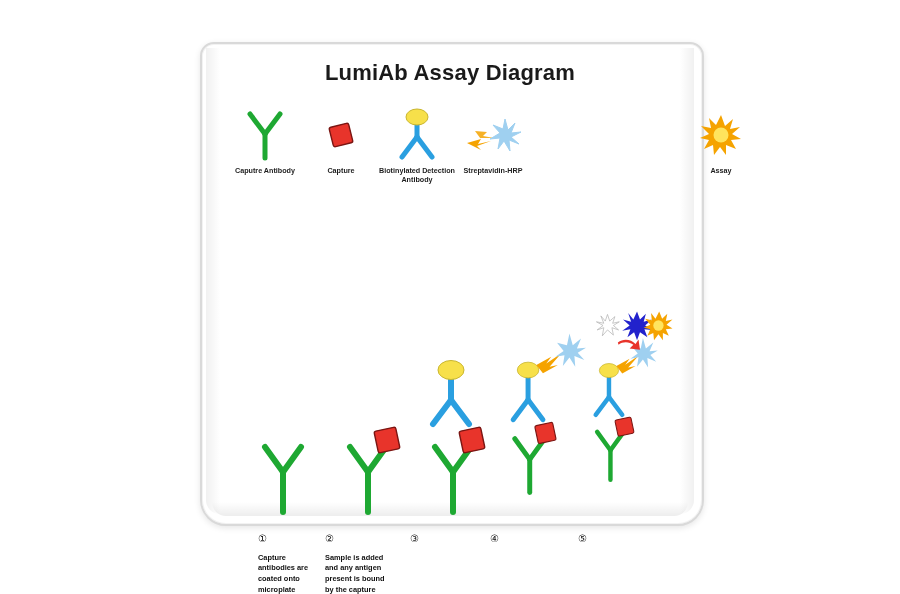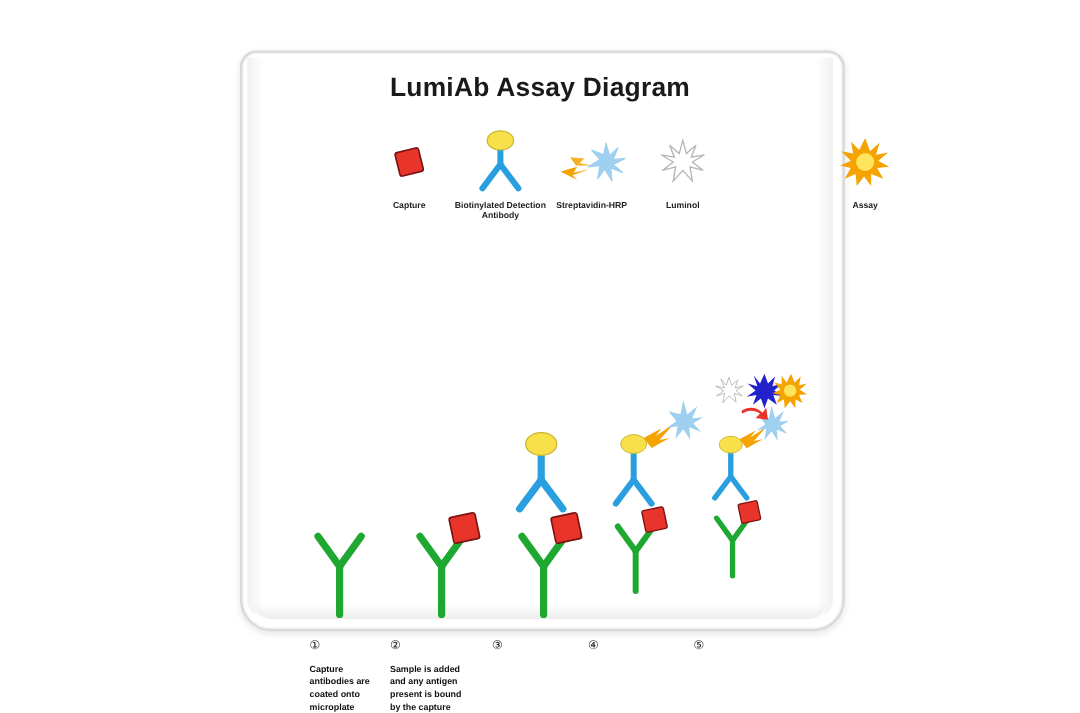--- a/index.html
+++ b/index.html
@@ -99,20 +99,32 @@
 
   <div class="well"></div>
   <div class="well-gloss-left"></div>
   <div class="well-gloss-right"></div>
   <div class="well-floor"></div>
 
   <div class="title">LumiAb Assay Diagram</div>
 
   <div class="legend">
 
+    <div class="legend-item" style="left:0px;top:0px;">
+      <div class="legend-icon">
+        <svg width="46" height="54" viewBox="0 0 46 54">
+          <g stroke="#1ea832" stroke-width="5" fill="none" stroke-linecap="round">
+            <path d="M8 6 L23 26"></path>
+            <path d="M38 6 L23 26"></path>
+            <path d="M23 26 L23 50"></path>
+          </g>
+        </svg>
+      </div>
+      <div class="legend-label">Caputre Antibody</div>
+    </div>
 
     <div class="legend-item" style="left:76px;top:0px;">
       <div class="legend-icon">
         <svg width="34" height="34" viewBox="0 0 34 34">
           <rect x="7" y="7" width="20" height="20" rx="2" fill="#e8342b" stroke="#7a1512" stroke-width="1.4" transform="rotate(-14 17 17)"></rect>
         </svg>
       </div>
       <div class="legend-label">Capture</div>
     </div>
 
@@ -139,30 +151,20 @@
             <path d="M38 50 L23 30"></path>
             <path d="M23 30 L23 12"></path>
           </g>
           <ellipse cx="23" cy="10" rx="11" ry="8" fill="#f7e04a" stroke="#c9b62f" stroke-width="1"></ellipse>
         </svg>
       </div>
       <div class="legend-label">Biotinylated
 Detection Antibody</div>
     </div>
 
-    <div class="legend-item" style="left:304px;top:0px;">
-      <div class="legend-icon">
-        <svg width="44" height="44" viewBox="0 0 44 44">
-          <g fill="#ffffff" stroke="#b5b5b5" stroke-width="1.1">
-            <polygon points="22,4 25,15 33,8 29,18 40,16 30,22 39,29 28,26 30,38 22,29 14,38 16,26 5,29 14,22 4,16 15,18 11,8 19,15"></polygon>
-          </g>
-        </svg>
-      </div>
-      <div class="legend-label">Luminol</div>
-    </div>
 
 
     <div class="legend-item" style="left:456px;top:0px;">
       <div class="legend-icon">
         <svg width="44" height="44" viewBox="0 0 44 44">
           <g fill="#f5a300">
             <polygon points="22,2 26,13 34,6 31,16 41,14 33,21 42,26 32,27 37,36 27,32 27,42 21,34 15,42 14,32 5,36 10,27 1,25 10,21 2,13 12,15 10,5 17,12"></polygon>
           </g>
           <circle cx="22" cy="22" r="7.5" fill="#ffe45e"></circle>
         </svg>

